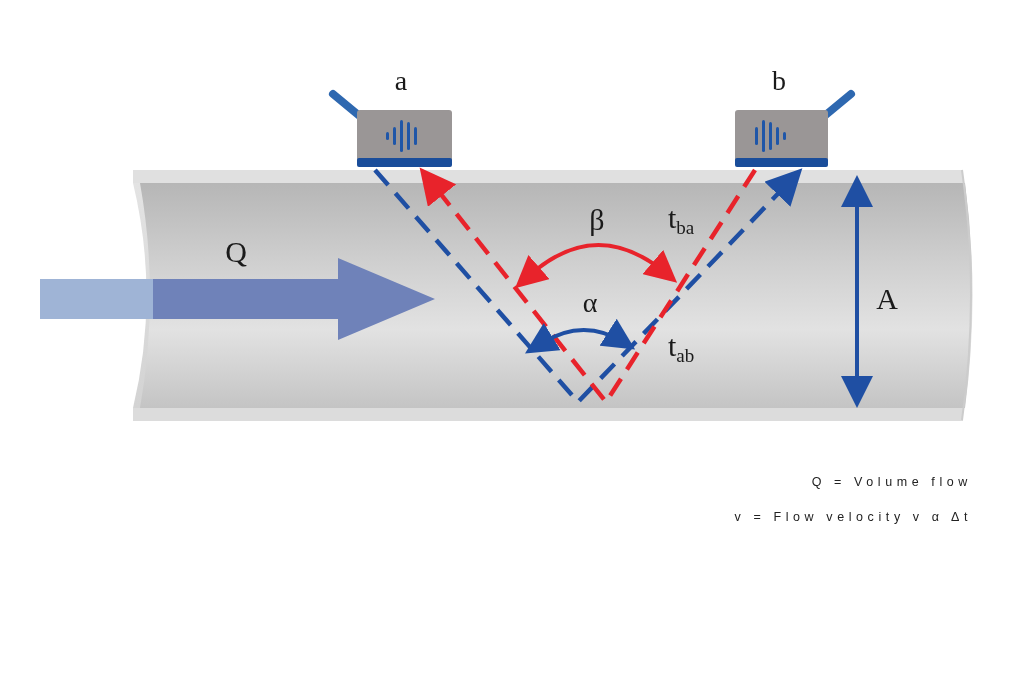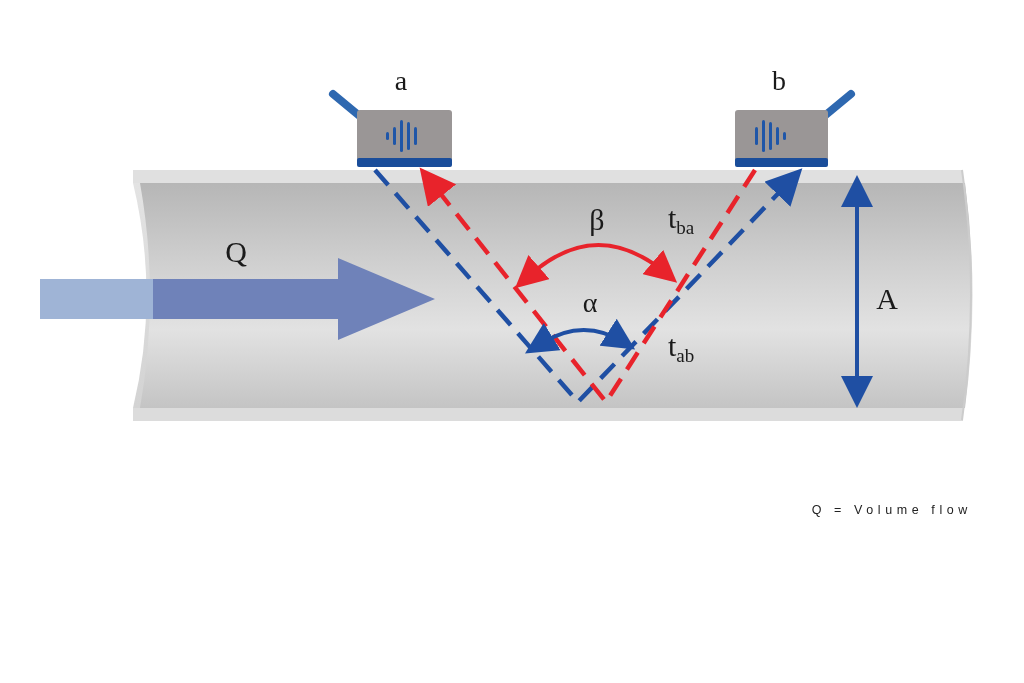--- a/index.html
+++ b/index.html
@@ -1,19 +1,19 @@
 <!DOCTYPE html>
 <html><head>
 <meta charset="utf-8">
 <style>
   html, body { margin: 0; padding: 0; background: #ffffff; }
   body { width: 1024px; height: 683px; position: relative; overflow: hidden; font-family: "Liberation Sans", sans-serif; }
   #diagram { position: absolute; left: 0; top: 0; }
   .serif-label { font-family: "Liberation Serif", "DejaVu Serif", serif; fill: #1a1a1a; }
-  .formulas { position: absolute; right: 52px; top: 500px; text-align: right; font-family: "Liberation Sans", sans-serif; font-size: 12.5px; color: #222; letter-spacing: 4.6px; }
+  .formulas { position: absolute; right: 52px; top: 472px; text-align: right; font-family: "Liberation Sans", sans-serif; font-size: 12.5px; color: #222; letter-spacing: 4.6px; }
   .formula-line { height: 34.5px; line-height: 20px; white-space: pre; }
 </style>
 </head>
 <body>
 
 <svg id="diagram" width="1024" height="683" viewBox="0 0 1024 683">
   <defs>
     <linearGradient id="pipeGrad" x1="0" y1="0" x2="0" y2="1">
       <stop offset="0" stop-color="#b6b6b6"></stop>
       <stop offset="0.35" stop-color="#cfcfcf"></stop>
@@ -96,13 +96,14 @@
   <text x="236" y="262" font-size="30" class="serif-label" text-anchor="middle">Q</text>
   <text x="597" y="230" font-size="30" class="serif-label" text-anchor="middle">β</text>
   <text x="590" y="312" font-size="28" class="serif-label" text-anchor="middle">α</text>
   <text x="668" y="228" font-size="30" class="serif-label"><tspan>t</tspan><tspan font-size="19" dy="6">ba</tspan></text>
   <text x="668" y="356" font-size="30" class="serif-label"><tspan>t</tspan><tspan font-size="19" dy="6">ab</tspan></text>
   <text x="887" y="309" font-size="30" class="serif-label" text-anchor="middle">A</text>
 </svg>
 
 <div class="formulas">
   <div class="formula-line">Q = Volume flow</div>
+  <div class="formula-line">v = Flow velocity v α Δt</div>
 </div>
 
 </body></html>

